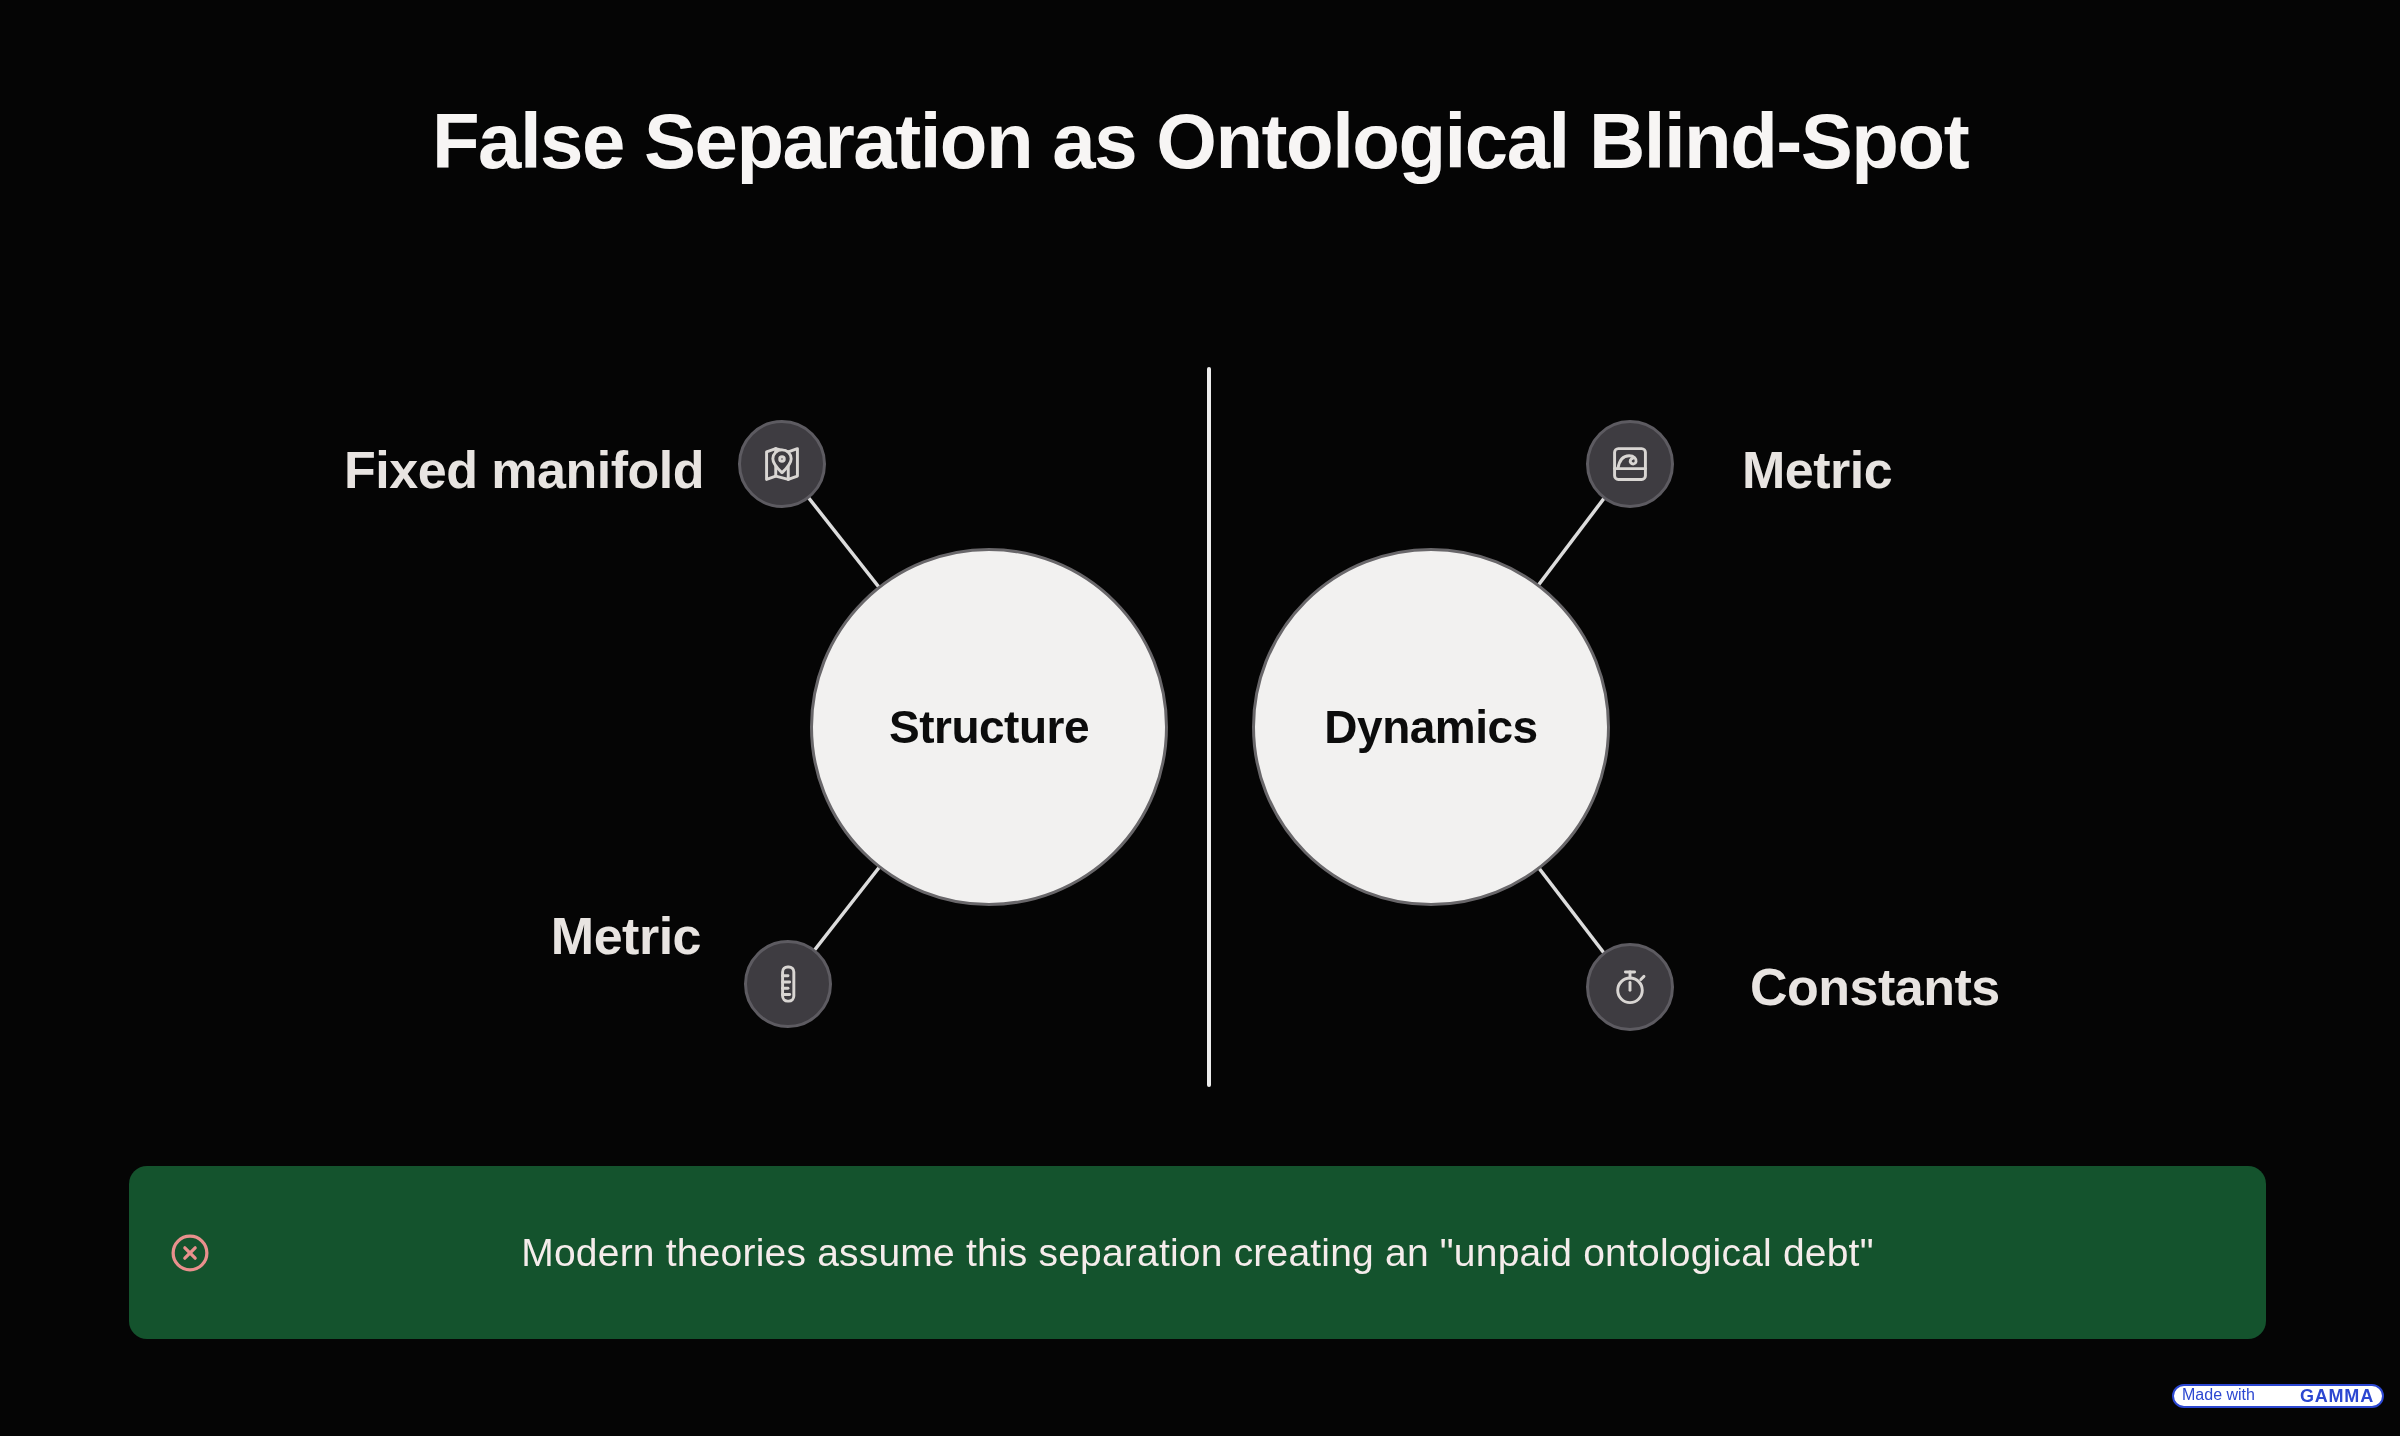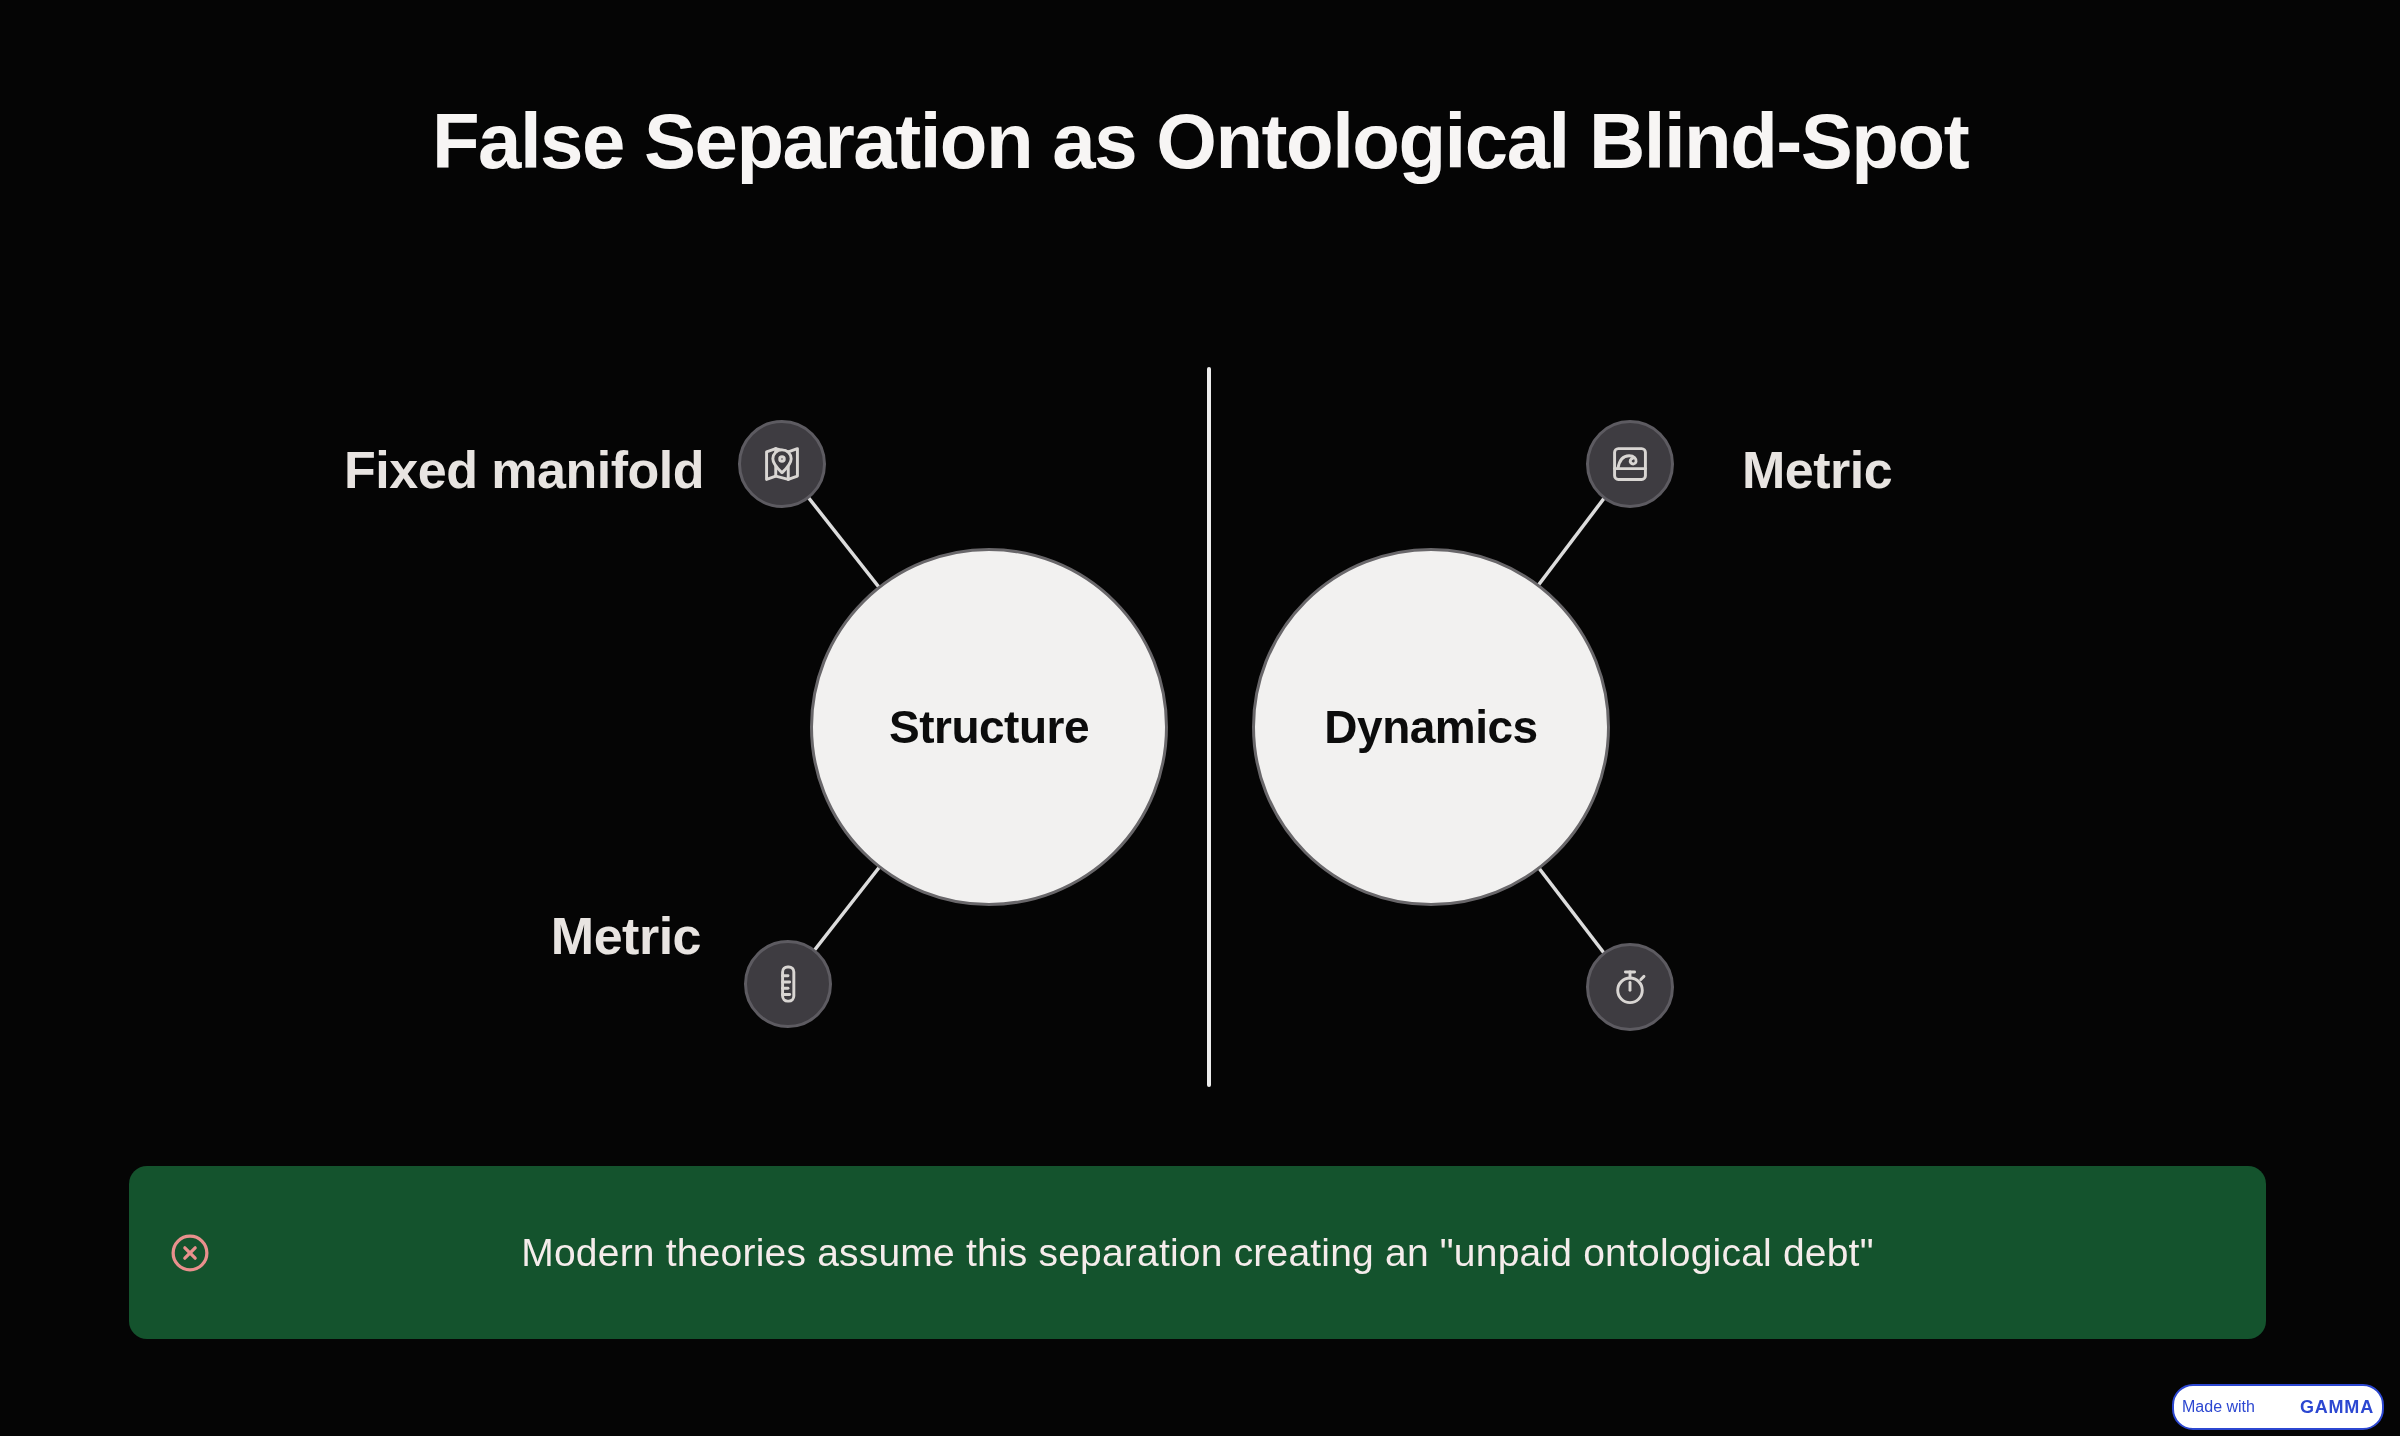--- a/index.html
+++ b/index.html
@@ -60,23 +60,23 @@
   }
   .banner-icon{
     position:absolute;left:38px;top:50%;transform:translateY(-50%);
     width:46px;height:46px;color:#e9908d;
   }
   .banner-text{
     font-size:39px;font-weight:400;color:#f5eceb;letter-spacing:0.2px;
     text-align:center;padding:0 120px;
   }
   .gamma-badge{
-    position:absolute;left:2172px;top:1384px;width:212px;height:46px;
+    position:absolute;left:2172px;top:1384px;width:212px;height:24px;
     background:#ffffff;border:2px solid #2c47d1;border-radius:21px;
-    display:flex;align-items:center;justify-content:center;gap:6px;
+    display:flex;align-items:flex-start;justify-content:center;gap:6px;
     z-index:6;box-sizing:border-box;cursor:pointer;
   }
   .gamma-prefix{font-size:16px;color:#2c47d1;font-weight:400;}
   .gamma-brand{font-size:18px;color:#2c47d1;font-weight:800;letter-spacing:0.8px;margin-left:39px;}
 </style>
 </head>
 <body>
 
 <div class="slide">
 
@@ -133,20 +133,21 @@
       <path d="M12 13.6 V9.8"></path>
       <path d="M12 7.7 V4.8"></path>
       <path d="M9.8 4.8 H14.2"></path>
       <path d="M17.2 8.4 L18.7 6.9"></path>
     </svg>
   </div>
 
   <div class="node-label label-fixed-manifold">Fixed manifold</div>
   <div class="node-label label-metric">Metric</div>
   <div class="node-label label-fields">Metric</div>
+  <div class="node-label label-constants">Constants</div>
 
   <div class="banner">
     <svg class="banner-icon" viewBox="0 0 24 24" fill="none" stroke="currentColor" stroke-width="1.7" stroke-linecap="round">
       <circle cx="12" cy="12" r="8.8"></circle>
       <path d="M9.3 9.3 L14.7 14.7"></path>
       <path d="M14.7 9.3 L9.3 14.7"></path>
     </svg>
     <div class="banner-text">Modern theories assume this separation creating an "unpaid ontological debt"</div>
   </div>
 

